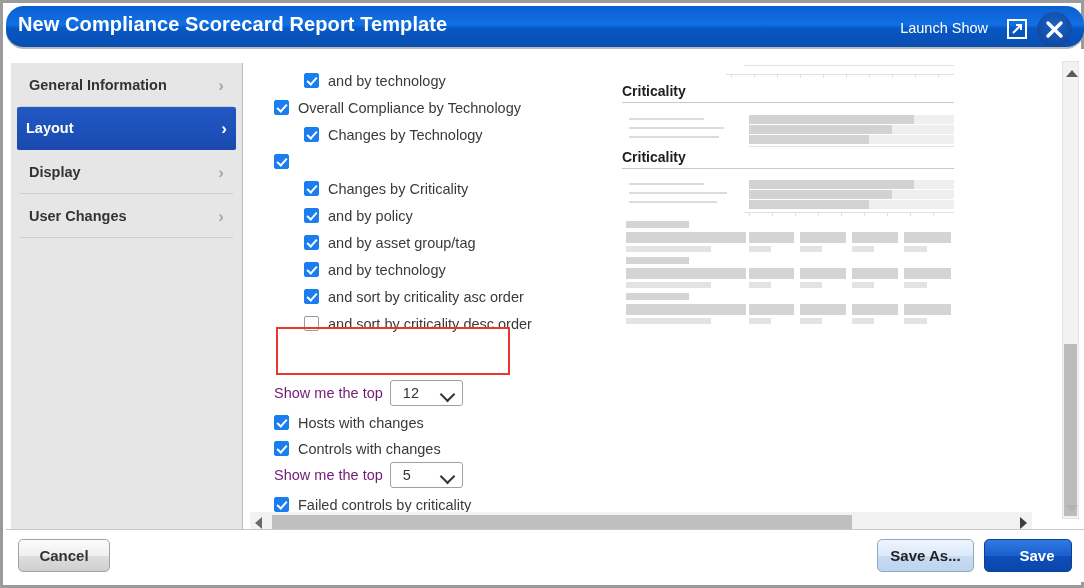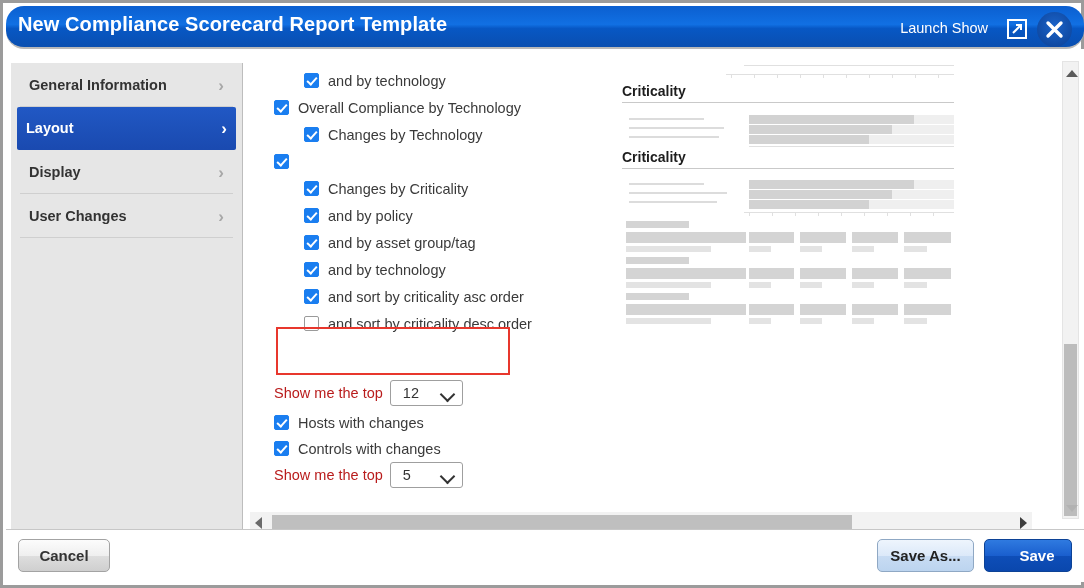--- a/index.html
+++ b/index.html
@@ -101,21 +101,21 @@
     font-size:14.5px;color:#3a3a3a;margin-left:9px;white-space:nowrap;cursor:default;
   }
   .highlight-box{
     position:absolute;left:32px;top:278px;width:234px;height:48px;
     border:2px solid #e8372d;box-sizing:border-box;pointer-events:none;
   }
   
   .showrow{
     position:absolute;display:flex;align-items:center;left:30px;
   }
-  .showrow .stxt{font-size:14.5px;color:#b91c1c;white-space:nowrap;}
+  .showrow .stxt{font-size:14.5px;color:#701a75;white-space:nowrap;}
   .sel{
     margin-left:7px;width:73px;height:26px;
     border:1px solid #9f9f9f;border-radius:3px;background:#ffffff;
     display:flex;align-items:center;box-sizing:border-box;cursor:pointer;
     position:relative;
   }
   .sel .selval{font-size:14.5px;color:#333;padding-left:12px;}
   .sel .selarrow{
     position:absolute;right:9px;top:8px;width:9px;height:9px;
     border:solid #333;border-width:0 2px 2px 0;transform:rotate(45deg);
@@ -283,20 +283,24 @@
       </div>
 
       <div class="showrow" style="top:413px;">
         <span class="stxt">Show me the top</span>
         <span class="sel">
           <span class="selval">5</span>
           <span class="selarrow"></span>
         </span>
       </div>
 
+      <div class="opt-row ind1" style="position:absolute;left:30px;top:442px;">
+        <span class="cb on"></span>
+        <span class="opt-label">Failed controls by criticality</span>
+      </div>
 
       <div class="preview">
 
         <div class="sk-axis" style="left:135px;top:8px;width:210px;"></div>
         <div class="sk-axis" style="left:117px;top:17px;width:228px;"></div>
         <div class="tick" style="left:122px;top:17px;"></div>
         <div class="tick" style="left:145px;top:17px;"></div>
         <div class="tick" style="left:168px;top:17px;"></div>
         <div class="tick" style="left:191px;top:17px;"></div>
         <div class="tick" style="left:214px;top:17px;"></div>

